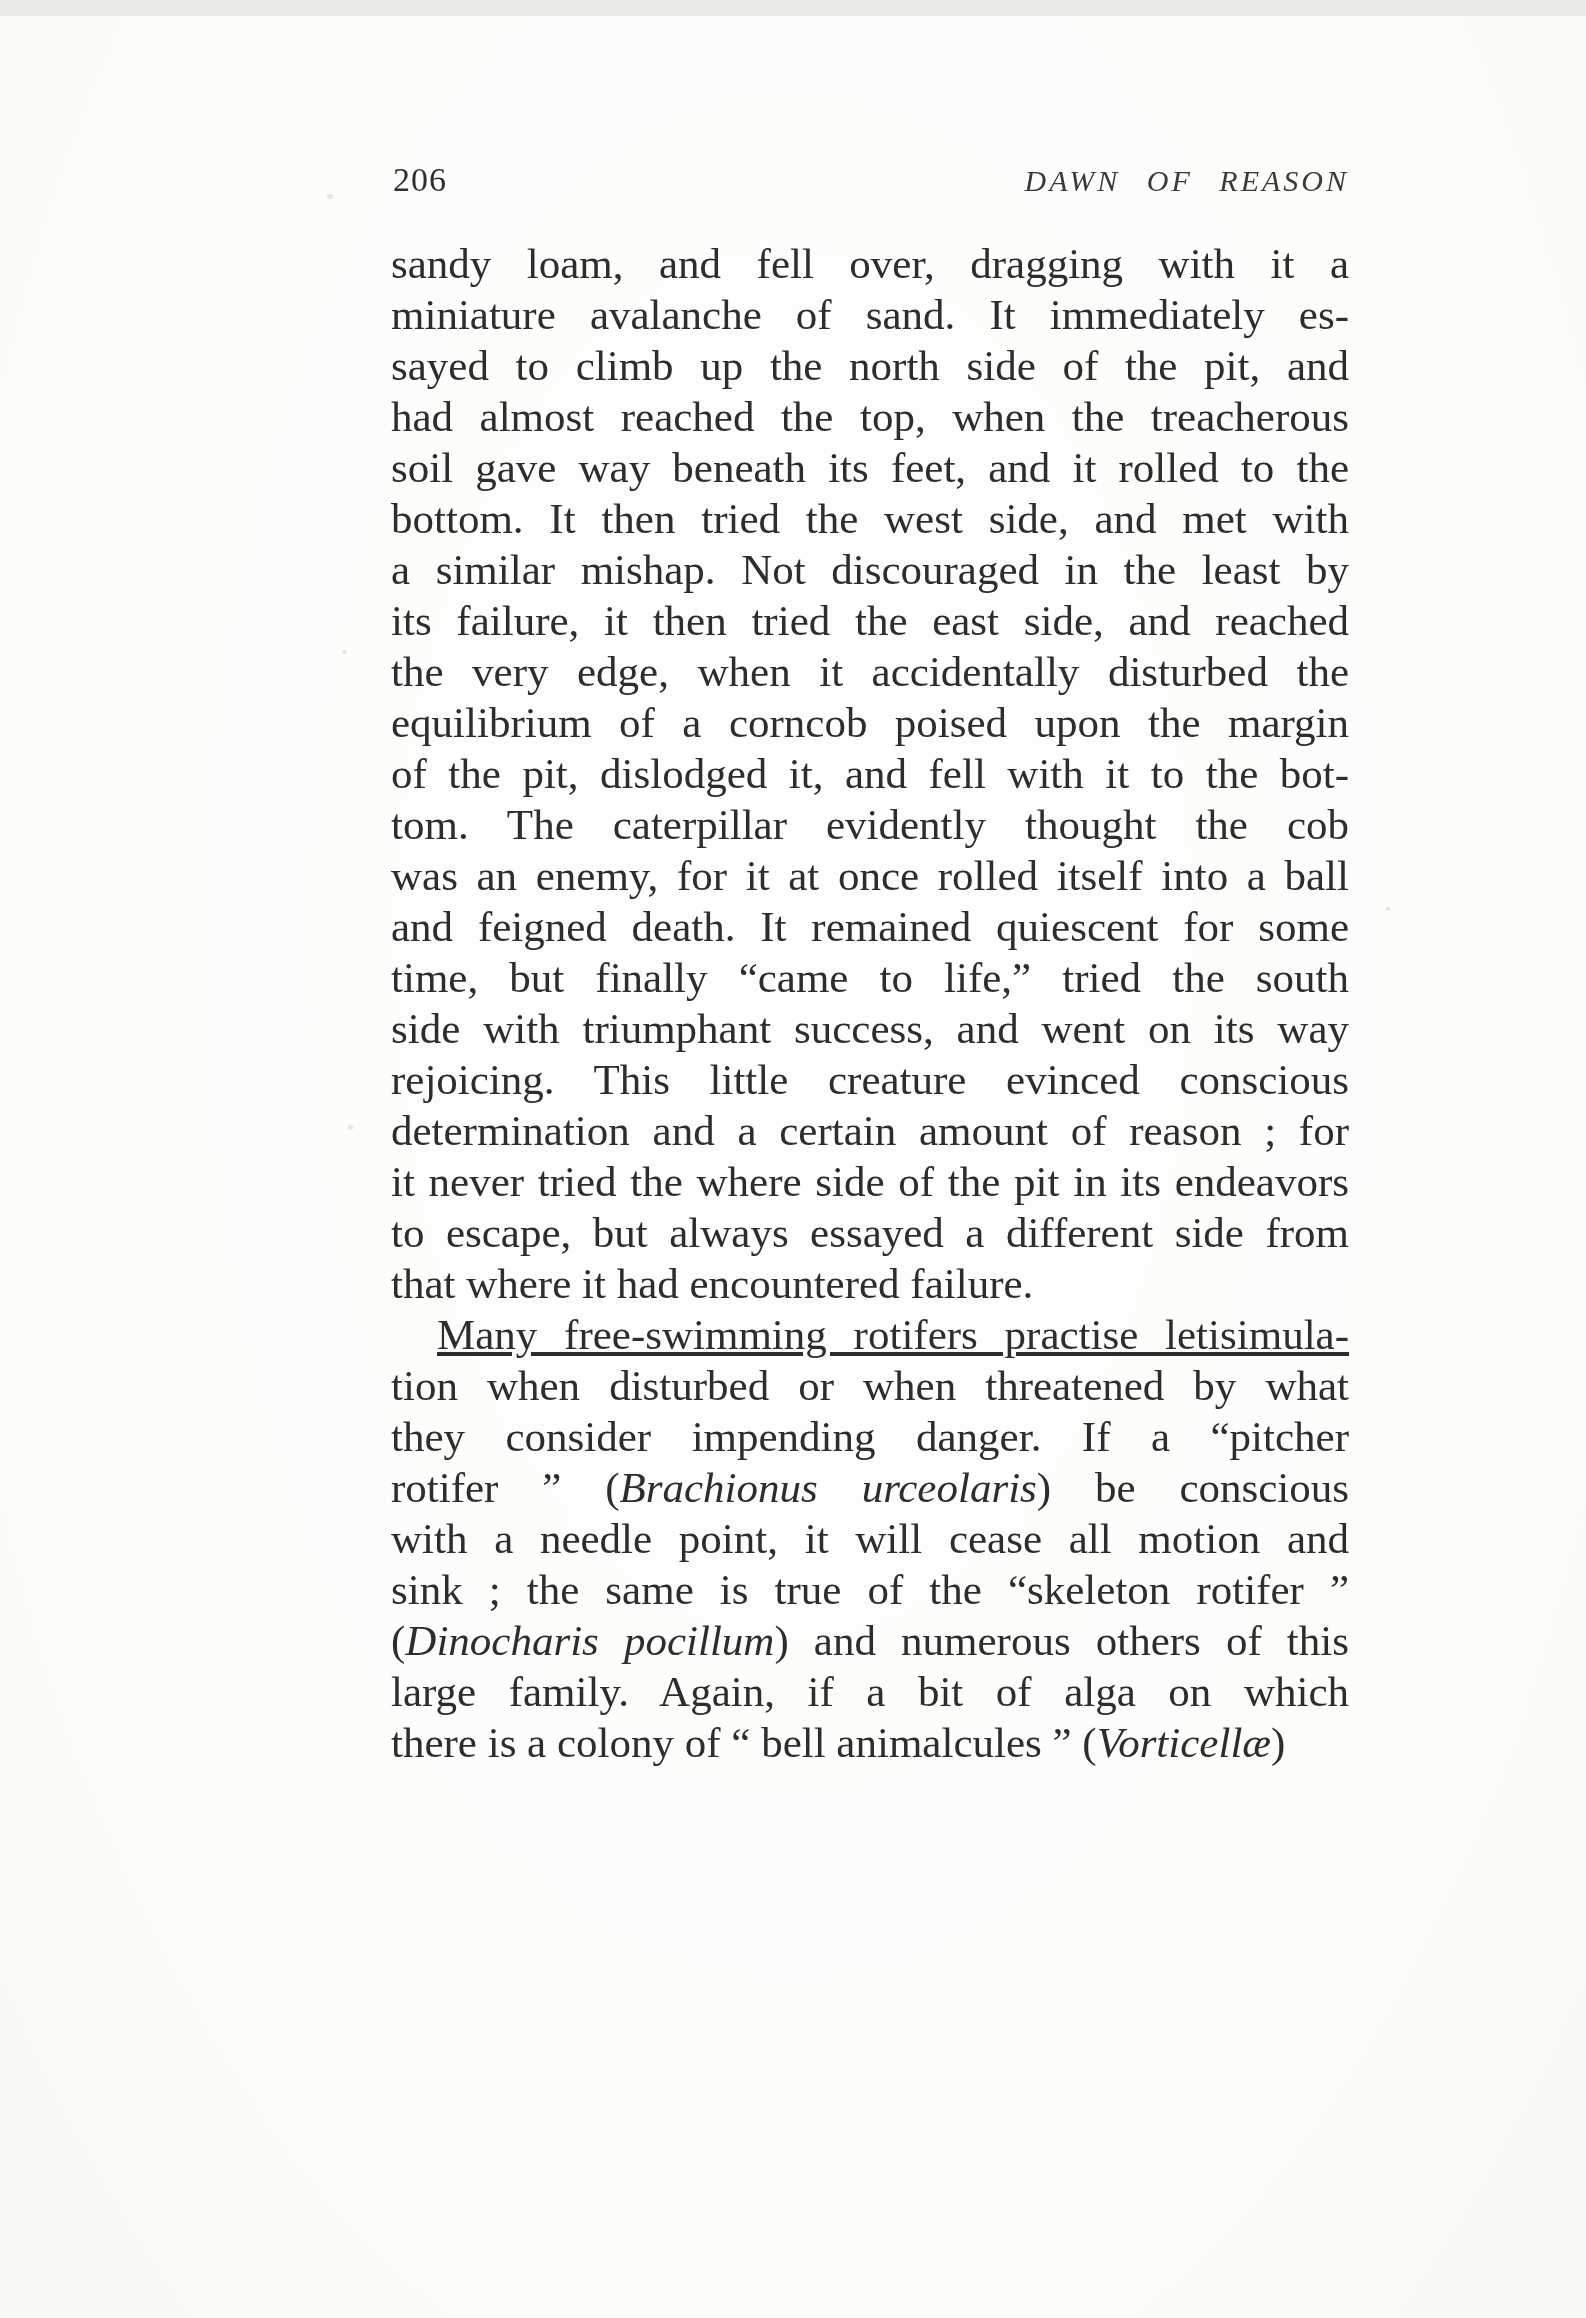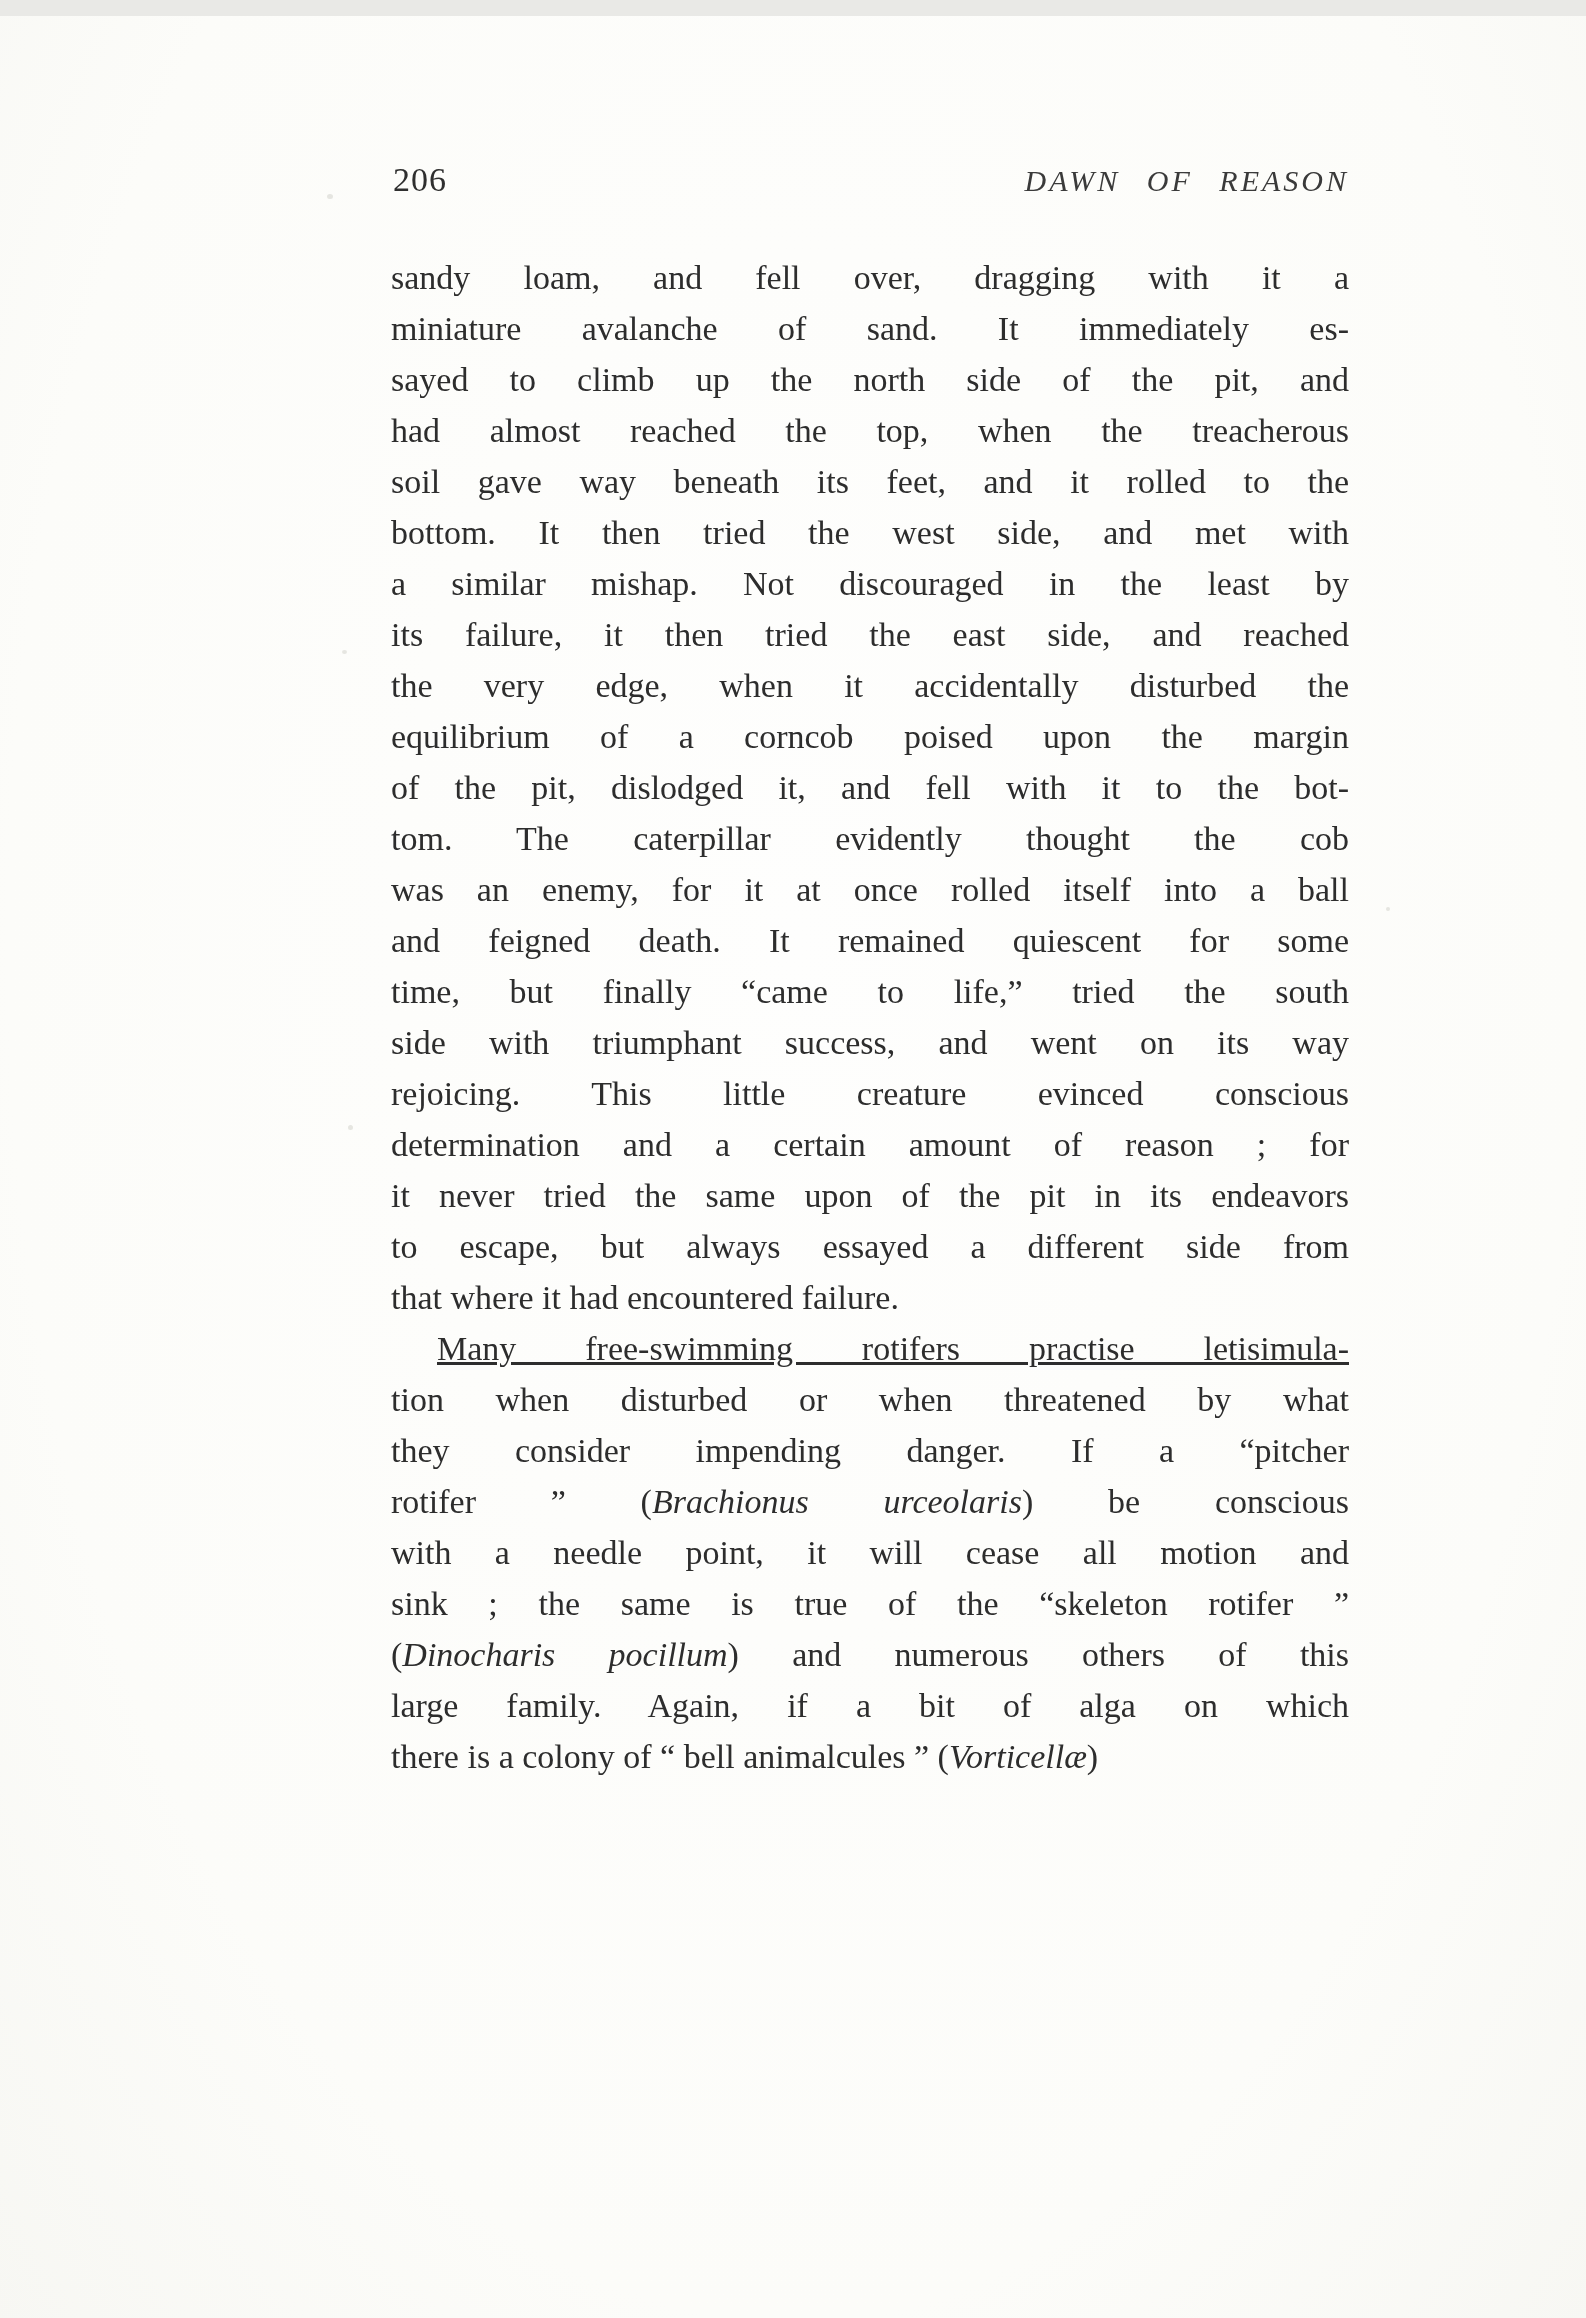--- a/index.html
+++ b/index.html
@@ -38,24 +38,24 @@
     text-align: right;
     font-style: italic;
     font-size: 30px;
     letter-spacing: 3px;
     word-spacing: 16px;
     padding-top: 3px;
     color: #3a3a3a;
   }
   .text-block {
     position: absolute;
-    top: 236px;
+    top: 222px;
     left: 391px;
     width: 958px;
-    font-size: 34px;
+    font-size: 43px;
     line-height: 51px;
   }
   .paragraph { margin: 0; }
   .line {
     text-align: justify;
     text-align-last: justify;
     white-space: normal;
   }
   .line.last {
     text-align-last: left;
@@ -97,21 +97,21 @@
         <div class="line"><span>the very edge, when it accidentally disturbed the</span></div>
         <div class="line"><span>equilibrium of a corncob poised upon the margin</span></div>
         <div class="line"><span>of the pit, dislodged it, and fell with it to the bot-</span></div>
         <div class="line"><span>tom.    The caterpillar evidently thought the cob</span></div>
         <div class="line"><span>was an enemy, for it at once rolled itself into a ball</span></div>
         <div class="line"><span>and feigned death.   It remained quiescent for some</span></div>
         <div class="line"><span>time, but finally “came to life,” tried the south</span></div>
         <div class="line"><span>side with triumphant success, and went on its way</span></div>
         <div class="line"><span>rejoicing.   This little creature evinced conscious</span></div>
         <div class="line"><span>determination and a certain amount of reason ; for</span></div>
-        <div class="line"><span>it never tried the same upon of the pit in its endeavors</span></div>
+        <div class="line"><span>it never tried the where side of the pit in its endeavors</span></div>
         <div class="line"><span>to escape, but always essayed a different side from</span></div>
         <div class="line last"><span>that where it had encountered failure.</span></div>
       </div>
       <div class="paragraph">
         <div class="line first-indent"><span>Many free-swimming rotifers practise letisimula-</span></div>
         <div class="line"><span>tion when disturbed or when threatened by what</span></div>
         <div class="line"><span>they consider impending danger.   If a “pitcher</span></div>
         <div class="line"><span>rotifer ” (</span><span class="italic">Brachionus urceolaris</span><span>) be conscious</span></div>
         <div class="line"><span>with a needle point, it will cease all motion and</span></div>
         <div class="line"><span>sink ; the same is true of the “skeleton rotifer ”</span></div>

